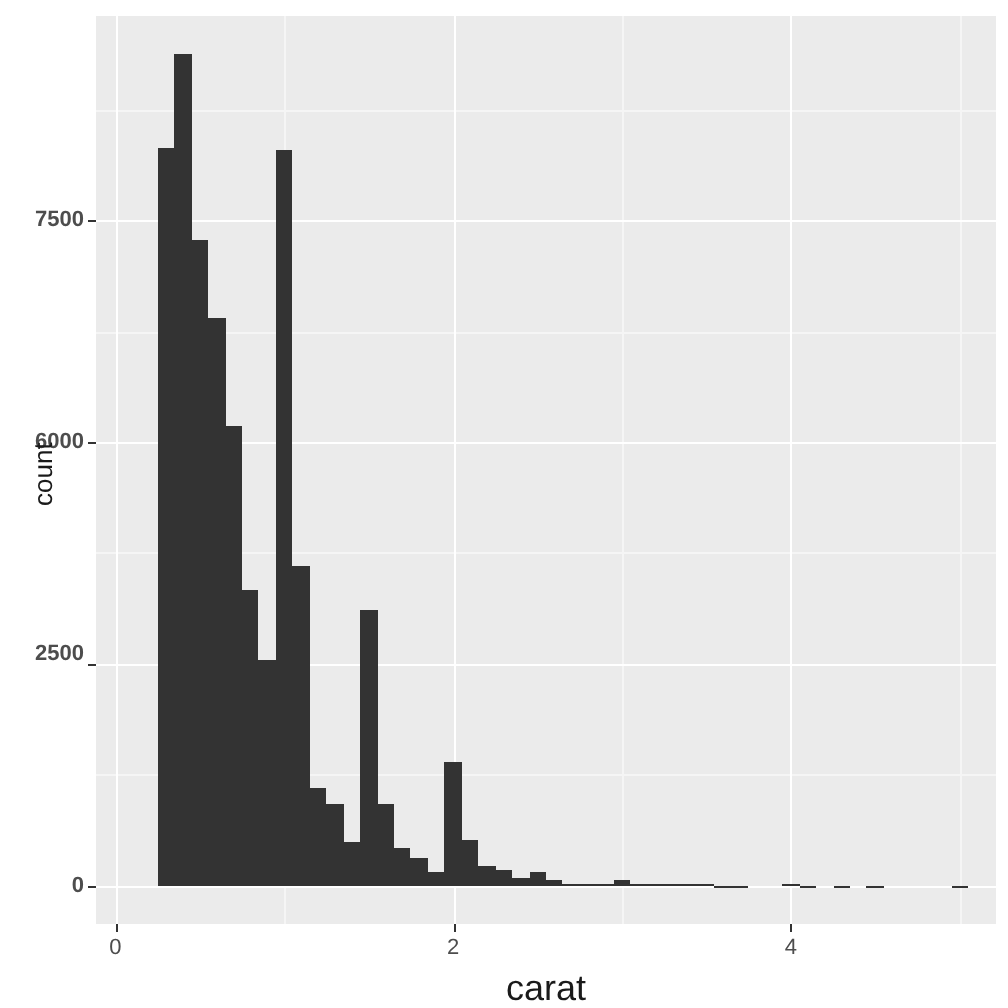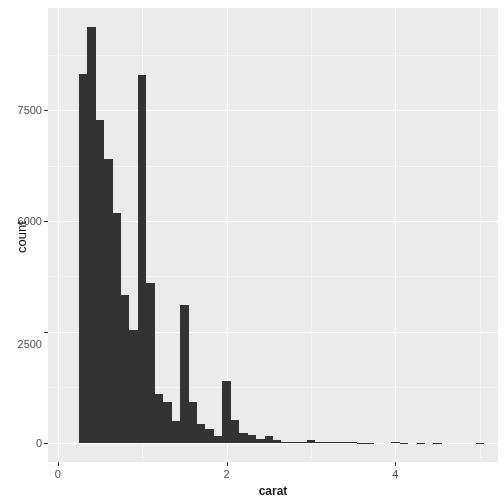--- a/index.html
+++ b/index.html
@@ -46,29 +46,28 @@
   }
   .tick-x { width: 1px; height: 4px; }
   .tick-y { height: 1px; width: 4px; }
 
   .tick-label-x, .tick-label-y {
     position: absolute;
     color: #4d4d4d;
     font-size: 11px;
   }
   .tick-label-x { transform: translateX(-50%); }
-  .tick-label-y { transform: translateY(-50%); text-align: right; }
+  .tick-label-y { transform: translateY(-50%); text-align: right; font-weight: bold; }
 
   .axis-title-x {
     position: absolute;
     left: 0; right: 0;
     text-align: center;
-    font-size: 12px;
+    font-size: 18px;
     color: #1a1a1a;
-    font-weight: bold;
   }
   .axis-title-y {
     position: absolute;
     transform: rotate(-90deg);
     transform-origin: left top;
     font-size: 13px;
     color: #1a1a1a;
   }
 </style>
 </head>
@@ -134,21 +133,21 @@
   <div id="axis-layer">
       <div class="tick-x" style="left: 57.7092px; top: 462px;"></div>
       <div class="tick-label-x" style="left: 57.7092px; top: 468px;">0</div>
       <div class="tick-x" style="left: 226.565px; top: 462px;"></div>
       <div class="tick-label-x" style="left: 226.565px; top: 468px;">2</div>
       <div class="tick-x" style="left: 395.42px; top: 462px;"></div>
       <div class="tick-label-x" style="left: 395.42px; top: 468px;">4</div>
       <div class="tick-y" style="left: 44px; top: 442.917px;"></div>
       <div class="tick-label-y" style="right: 462px; top: 442.917px;">0</div>
       <div class="tick-y" style="left: 44px; top: 331.969px;"></div>
-      <div class="tick-label-y" style="right: 462px; top: 344px;">2500</div>
+      <div class="tick-label-y" style="right: 462px; top: 327px;">2500</div>
       <div class="tick-y" style="left: 44px; top: 221.021px;"></div>
       <div class="tick-label-y" style="right: 462px; top: 221.021px;">6000</div>
       <div class="tick-y" style="left: 44px; top: 110.072px;"></div>
       <div class="tick-label-y" style="right: 462px; top: 110.072px;">7500</div>
     </div>
   <div class="axis-title-x" id="xlab" style="top: 484px; left: 48px; width: 450px;">carat</div>
   <div class="axis-title-y" id="ylab" style="left: 14px; top: 253px;">count</div>
 </div>
 
 </body></html>

